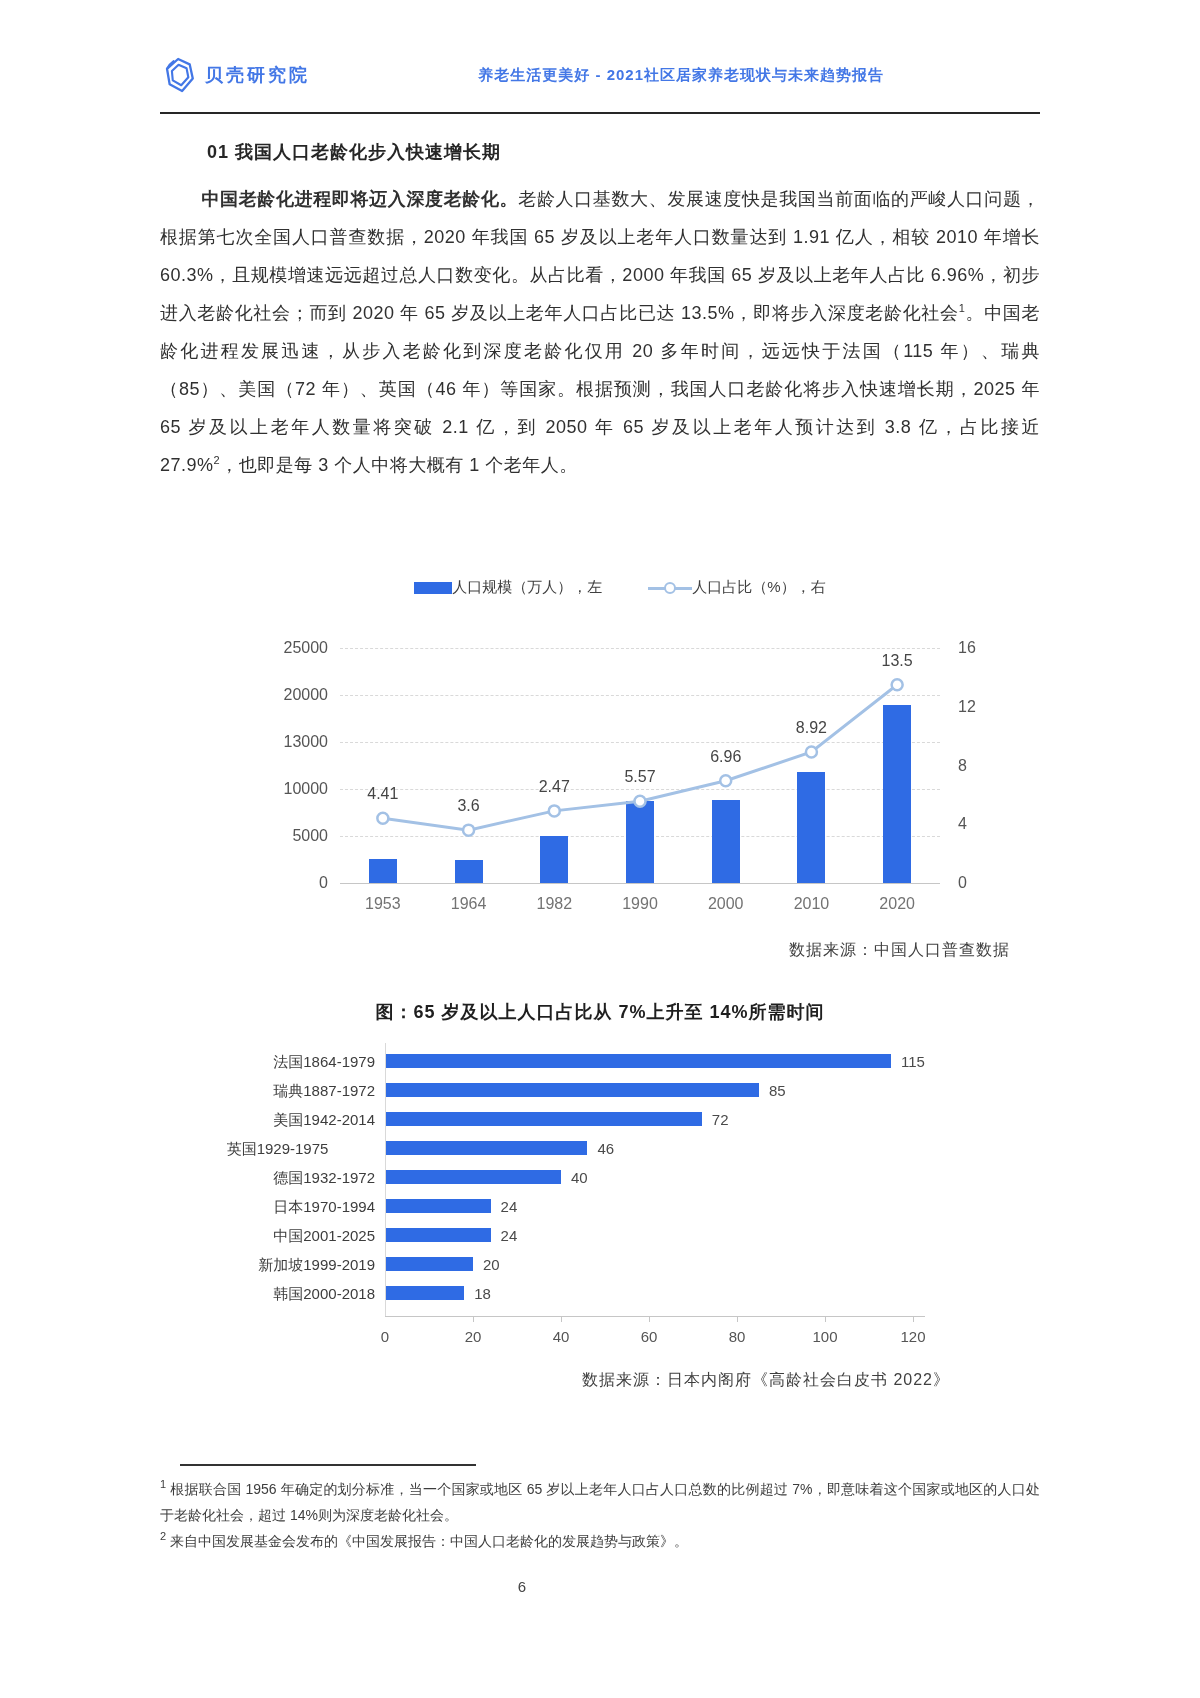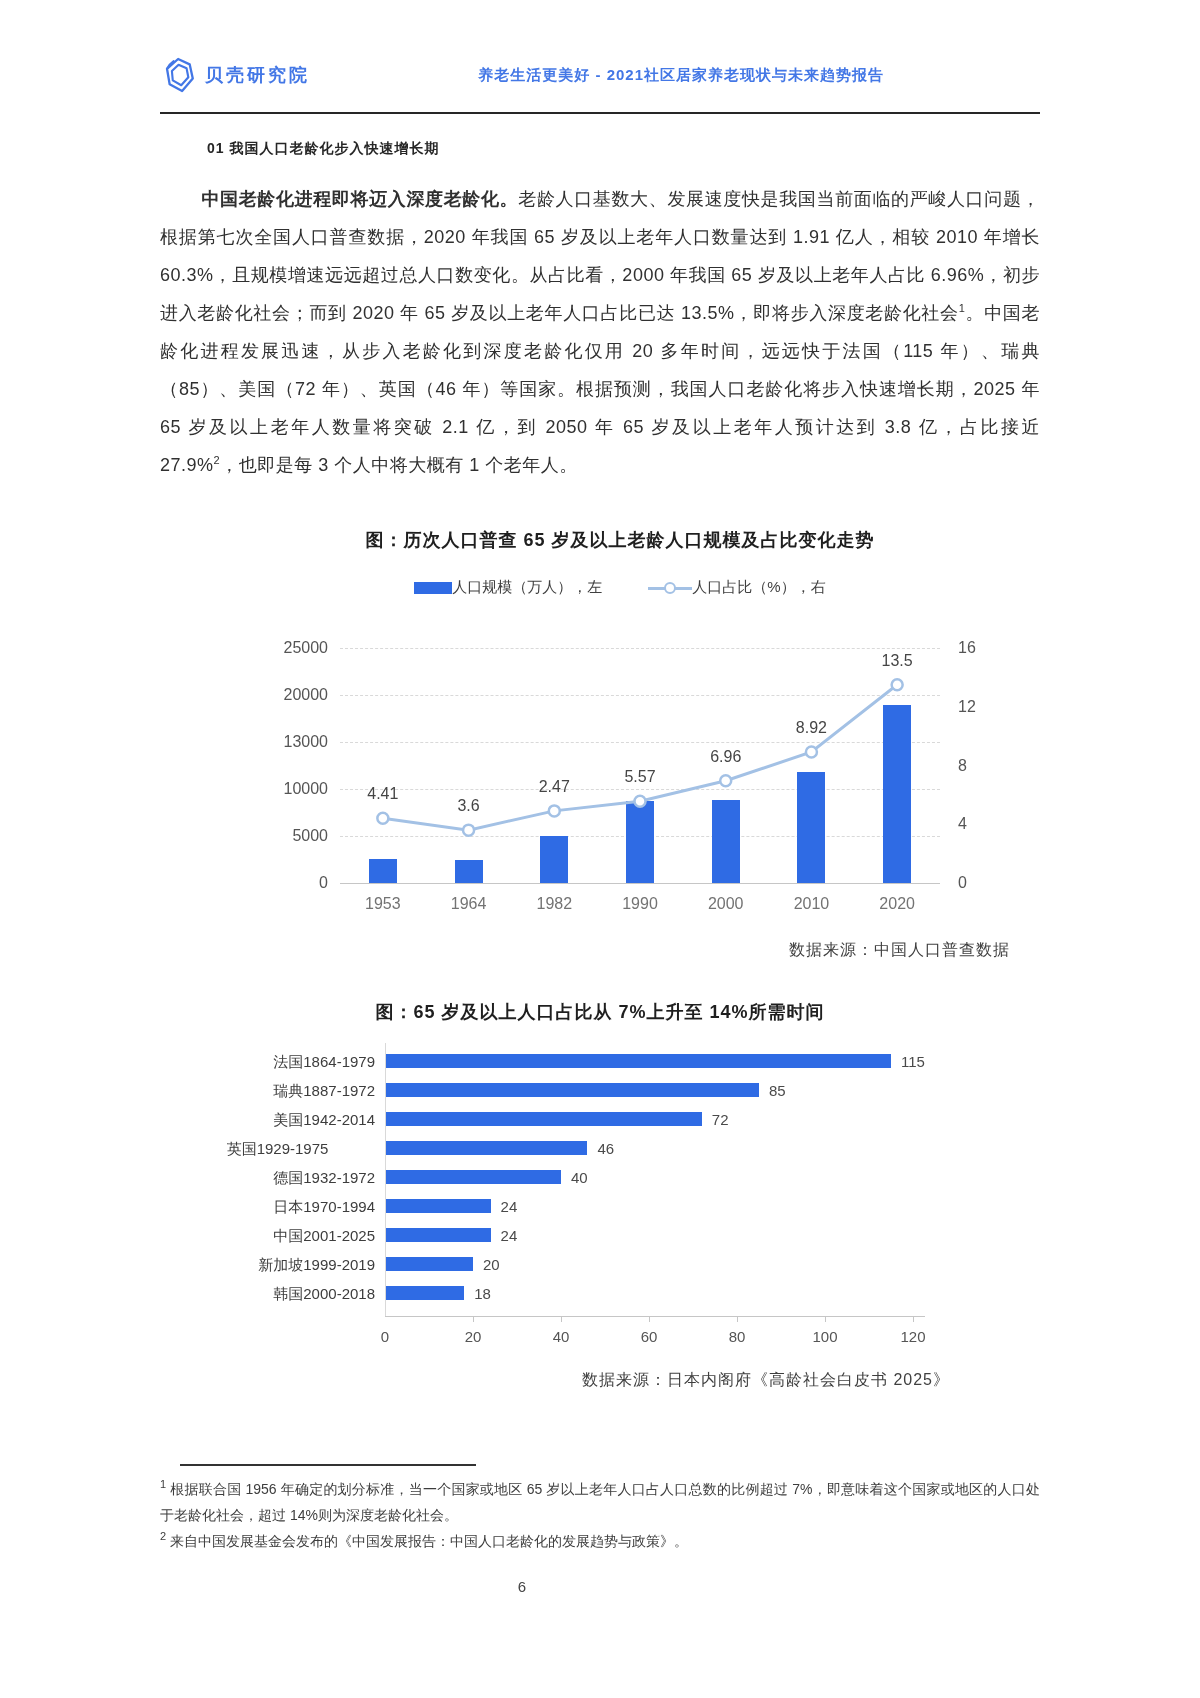--- a/index.html
+++ b/index.html
@@ -6,21 +6,21 @@
   .page{
     position:relative;width:1044px;height:1698px;background:#ffffff;overflow:hidden;
     font-family:"Liberation Sans","DejaVu Sans",sans-serif;color:#2e2e2e;
   }
   
   .hdr-logo{position:absolute;left:163px;top:56px;display:flex;align-items:center;gap:10px;}
   .hdr-logo-text{font-size:18px;font-weight:bold;color:#4377e6;letter-spacing:3px;}
   .hdr-title{position:absolute;right:160px;top:66px;font-size:15px;font-weight:bold;color:#4377e6;letter-spacing:1px;}
   .hdr-rule{position:absolute;left:160px;top:112px;width:880px;height:0;border-top:2px solid #262626;}
   
-  .sec-heading{position:absolute;left:207px;top:140px;font-size:14px;font-weight:bold;color:#262626;letter-spacing:1px;}
+  .sec-heading{position:absolute;left:207px;top:140px;font-size:18px;font-weight:bold;color:#262626;letter-spacing:1px;}
   .paragraph{
     position:absolute;left:160px;top:180px;width:880px;
     font-size:18px;line-height:38px;text-align:justify;text-indent:2.3em;color:#303030;letter-spacing:0.5px;
   }
   .paragraph .lead{font-weight:bold;}
   sup.fn-ref{font-size:11px;vertical-align:super;line-height:0;}
   
   .chart-title{position:absolute;left:0;width:100%;text-align:center;font-size:18px;font-weight:bold;color:#1f1f1f;letter-spacing:1px;}
   .c1-wrap{position:absolute;left:230px;top:528px;width:780px;height:445px;}
   .c1-legend{position:absolute;left:0;top:50px;width:100%;display:flex;justify-content:center;align-items:center;gap:46px;font-size:15px;color:#3f3f3f;}
@@ -69,21 +69,20 @@
     </span>
     <span class="hdr-logo-text">贝壳研究院</span>
   </div>
   <div class="hdr-title">养老生活更美好 - 2021社区居家养老现状与未来趋势报告</div>
   <div class="hdr-rule"></div>
 
   <div class="sec-heading">01 我国人口老龄化步入快速增长期</div>
   <div class="paragraph"><span class="lead">中国老龄化进程即将迈入深度老龄化。</span><span>老龄人口基数大、发展速度快是我国当前面临的严峻人口问题，根据第七次全国人口普查数据，2020 年我国 65 岁及以上老年人口数量达到 1.91 亿人，相较 2010 年增长 60.3%，且规模增速远远超过总人口数变化。从占比看，2000 年我国 65 岁及以上老年人占比 6.96%，初步进入老龄化社会；而到 2020 年 65 岁及以上老年人口占比已达 13.5%，即将步入深度老龄化社会</span><sup class="fn-ref">1</sup><span>。中国老龄化进程发展迅速，从步入老龄化到深度老龄化仅用 20 多年时间，远远快于法国（115 年）、瑞典（85）、美国（72 年）、英国（46 年）等国家。根据预测，我国人口老龄化将步入快速增长期，2025 年 65 岁及以上老年人数量将突破 2.1 亿，到 2050 年 65 岁及以上老年人预计达到 3.8 亿，占比接近 27.9%</span><sup class="fn-ref">2</sup><span>，也即是每 3 个人中将大概有 1 个老年人。</span></div>
 
   <div class="c1-wrap">
-    <div class="chart-title" style="top:0;">图：历次人口普查 65 岁及以上老龄人口规模及占比变化走势</div>
     <div class="c1-legend">
       <span class="leg-item">
         <span class="sw-bar"></span>
         <span>人口规模（万人），左</span>
       </span>
       <span class="leg-item">
         <span class="sw-line">
             <span class="ln"></span>
             <span class="dot"></span>
           </span>
@@ -182,21 +181,21 @@
         <div class="c2-xlab" style="left: 381px; top: 281px;">40</div>
         <div class="c2-tick" style="left: 469px; top: 269px;"></div>
         <div class="c2-xlab" style="left: 469px; top: 281px;">60</div>
         <div class="c2-tick" style="left: 557px; top: 269px;"></div>
         <div class="c2-xlab" style="left: 557px; top: 281px;">80</div>
         <div class="c2-tick" style="left: 645px; top: 269px;"></div>
         <div class="c2-xlab" style="left: 645px; top: 281px;">100</div>
         <div class="c2-tick" style="left: 733px; top: 269px;"></div>
         <div class="c2-xlab" style="left: 733px; top: 281px;">120</div>
       </div>
-    <div class="chart-source" style="right:70px;top:398px;width:760px;">数据来源：日本内阁府《高龄社会白皮书 2025》</div>
+    <div class="chart-source" style="right:70px;top:398px;width:760px;">数据来源：日本内阁府《高龄社会白皮书 2022》</div>
   </div>
 
   <div class="fn-rule"></div>
   <div class="footnotes">
     <p class="fn"><sup class="fn-ref">1</sup> <span>根据联合国 1956 年确定的划分标准，当一个国家或地区 65 岁以上老年人口占人口总数的比例超过 7%，即意味着这个国家或地区的人口处于老龄化社会，超过 14%则为深度老龄化社会。</span></p>
     <p class="fn"><sup class="fn-ref">2</sup> <span>来自中国发展基金会发布的《中国发展报告：中国人口老龄化的发展趋势与政策》。</span></p>
   </div>
 
   <div class="page-num">6</div>
 </div>

